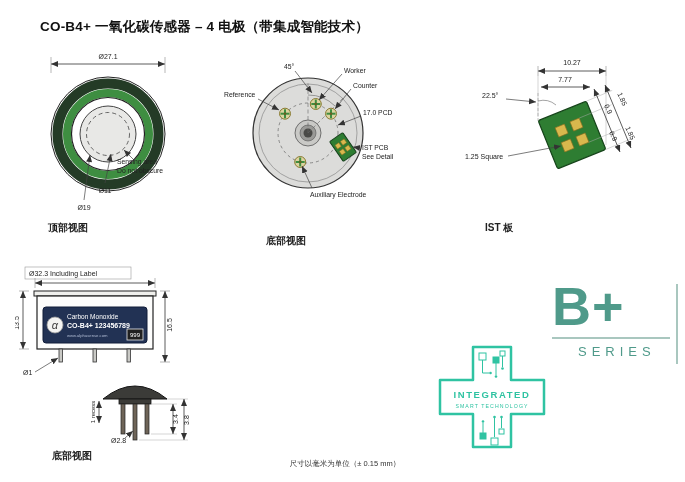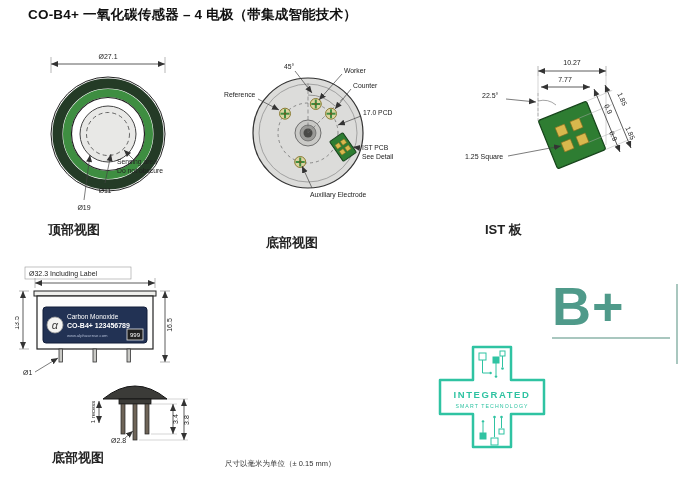--- a/index.html
+++ b/index.html
@@ -1,28 +1,28 @@
 <!DOCTYPE html>
 <html><head>
 <meta charset="utf-8">
 <style>
   html,body{margin:0;padding:0;background:#ffffff;}
   body{font-family:"Liberation Sans", sans-serif;color:#1a1a1a;}
   .page{position:relative;width:685px;height:482px;background:#fff;overflow:hidden;}
-  .title{position:absolute;left:28px;top:6px;font-size:13.5px;font-weight:bold;margin:0;letter-spacing:0.2px;color:#111;}
+  .title{position:absolute;left:28px;top:6px;font-size:13.5px;font-weight:bold;margin:12px;letter-spacing:0.2px;color:#111;}
   .fig{position:absolute;}
-  .caption{position:absolute;font-size:13px;font-weight:bold;color:#222;}
+  .caption{position:absolute;font-size:10px;font-weight:bold;color:#222;}
   svg text{font-family:"Liberation Sans", sans-serif;}
   .dim{font-size:7px;fill:#222;}
   .lbl{font-size:6.8px;fill:#222;}
   .dimline{stroke:#333;stroke-width:0.8;}
   .extline{stroke:#888;stroke-width:0.6;}
   .faint{stroke:#aaa;stroke-width:0.5;}
   .leader{stroke:#444;stroke-width:0.7;}
-  .footer{position:absolute;left:225px;top:459px;width:240px;text-align:left;font-size:7.5px;color:#333;}
+  .footer{position:absolute;left:225px;top:459px;width:240px;text-align:center;font-size:7.5px;color:#333;}
   .bplus{position:absolute;left:552px;top:284px;width:118px;height:80px;border-right:2.5px solid #a9c7bf;padding-right:6px;}
   .bplus-main{font-size:54px;font-weight:bold;color:#4f9a8a;line-height:0.85;letter-spacing:1px;}
   .bplus-rule{height:2.5px;background:#a9c7bf;margin:7px 0 5px 0;}
   .bplus-sub{font-size:13px;letter-spacing:5px;color:#4f9a8a;padding-left:26px;font-weight:500;}
 </style>
 </head>
 <body>
 
 <div class="page">
 
@@ -253,20 +253,21 @@
       <text x="163" y="154" text-anchor="middle" class="dim" transform="rotate(-90 163 154)">3.4</text>
       <line x1="169" y1="134" x2="169" y2="175" class="dimline" marker-start="url(#arrS)" marker-end="url(#arrE)"></line>
       <text x="174" y="155" text-anchor="middle" class="dim" transform="rotate(-90 174 155)">3.8</text>
     </g>
   </svg>
   <div class="caption" style="left:52px;top:449px">底部视图</div>
 
   <div class="bplus">
     <div class="bplus-main">B+</div>
     <div class="bplus-rule"></div>
+    <div class="bplus-sub">SERIES</div>
   </div>
 
   <svg class="fig" style="left:436px;top:342px" width="112" height="112" viewBox="0 0 112 110">
     <path d="M37,4 H75 V37 H108 V71 H75 V104 H37 V71 H4 V37 H37 Z" fill="#ffffff" stroke="#2fc3a2" stroke-width="2.5" stroke-linejoin="round"></path>
     <g stroke="#2fc3a2" stroke-width="1" fill="none">
       <rect x="43" y="10" width="7" height="7"></rect>
       <rect x="57" y="14" width="6" height="6" fill="#2fc3a2"></rect>
       <rect x="64" y="8" width="5" height="5"></rect>
       <line x1="46.5" y1="17" x2="46.5" y2="30"></line>
       <line x1="46.5" y1="30" x2="53" y2="30"></line>

